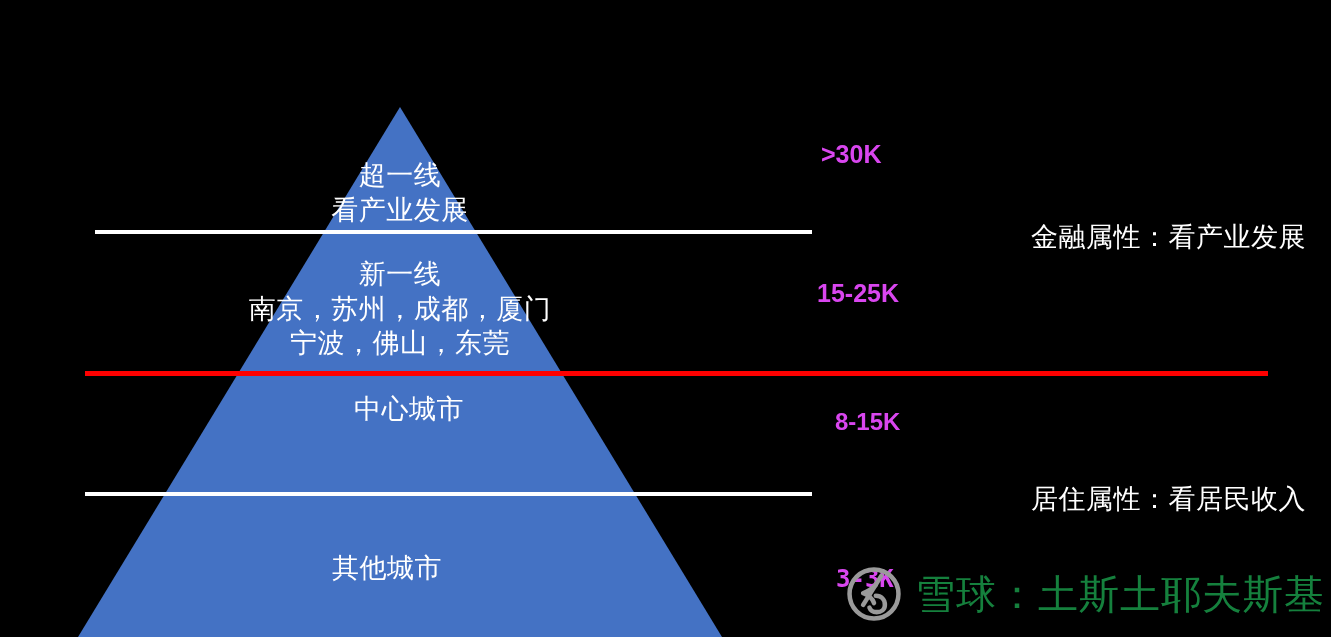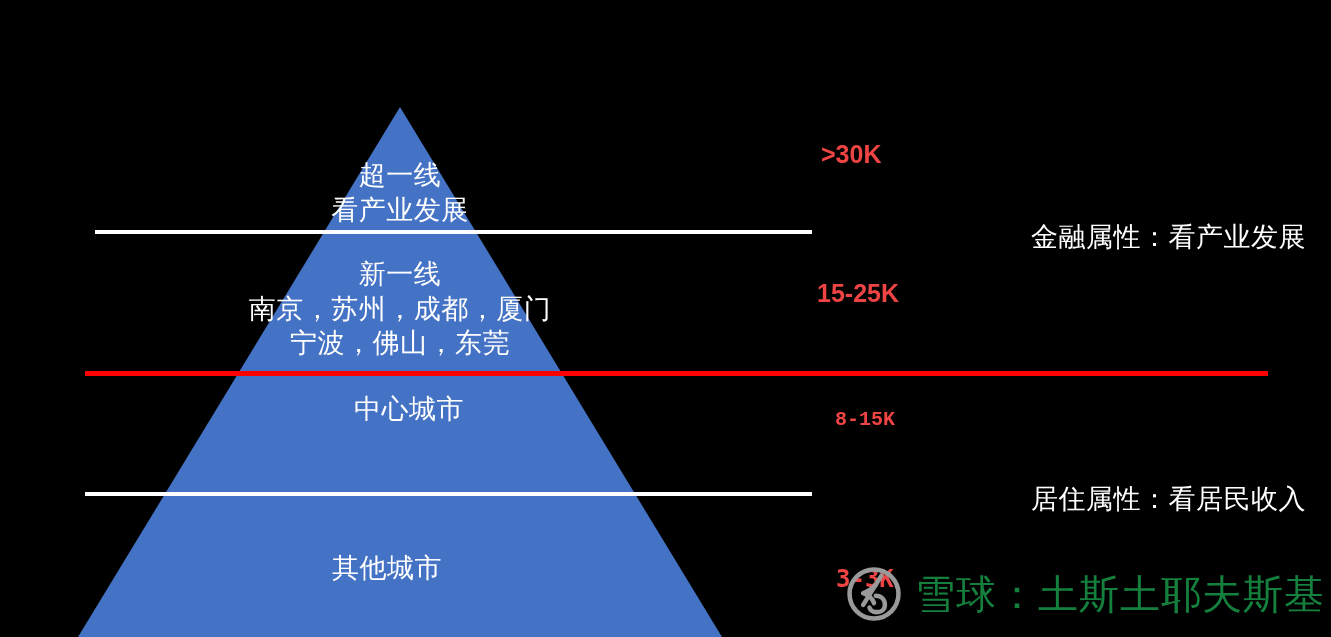--- a/index.html
+++ b/index.html
@@ -55,28 +55,28 @@
   }
   #tier-1 { left: 0px;   top: 158px; width: 800px; }
   #tier-2 { left: 0px;   top: 257px; width: 800px; }
   #tier-3-title { left: 0px; top: 392px; width: 782px; margin-left: 18px; }
   #tier-3-sub   { left: 0px; top: 454px; width: 782px; }
   #tier-4 { left: 0px;   top: 551px; width: 774px; }
 
   
   .salary {
     position: absolute;
-    color: #ef4444;
+    color: #d946ef;
     font-weight: bold;
     font-size: 25px;
     white-space: nowrap;
   }
   #salary-1 { left: 821px; top: 140px; }
   #salary-2 { left: 817px; top: 279px; }
-  #salary-3 { left: 835px; top: 408px; font-family: Liberation Mono, monospace; font-weight: bold; font-size: 20px; }
+  #salary-3 { left: 835px; top: 408px; font-family: Liberation Sans, sans-serif; font-weight: bold; font-size: 24px; }
   #salary-4 { left: 836px; top: 565px; font-family: "DejaVu Sans Mono", monospace; font-weight: bold; font-size: 24px; }
 
   
   .attribute-note {
     position: absolute;
     color: #ffffff;
     font-size: 27px;
     white-space: nowrap;
     text-align: right;
     letter-spacing: 0.5px;

